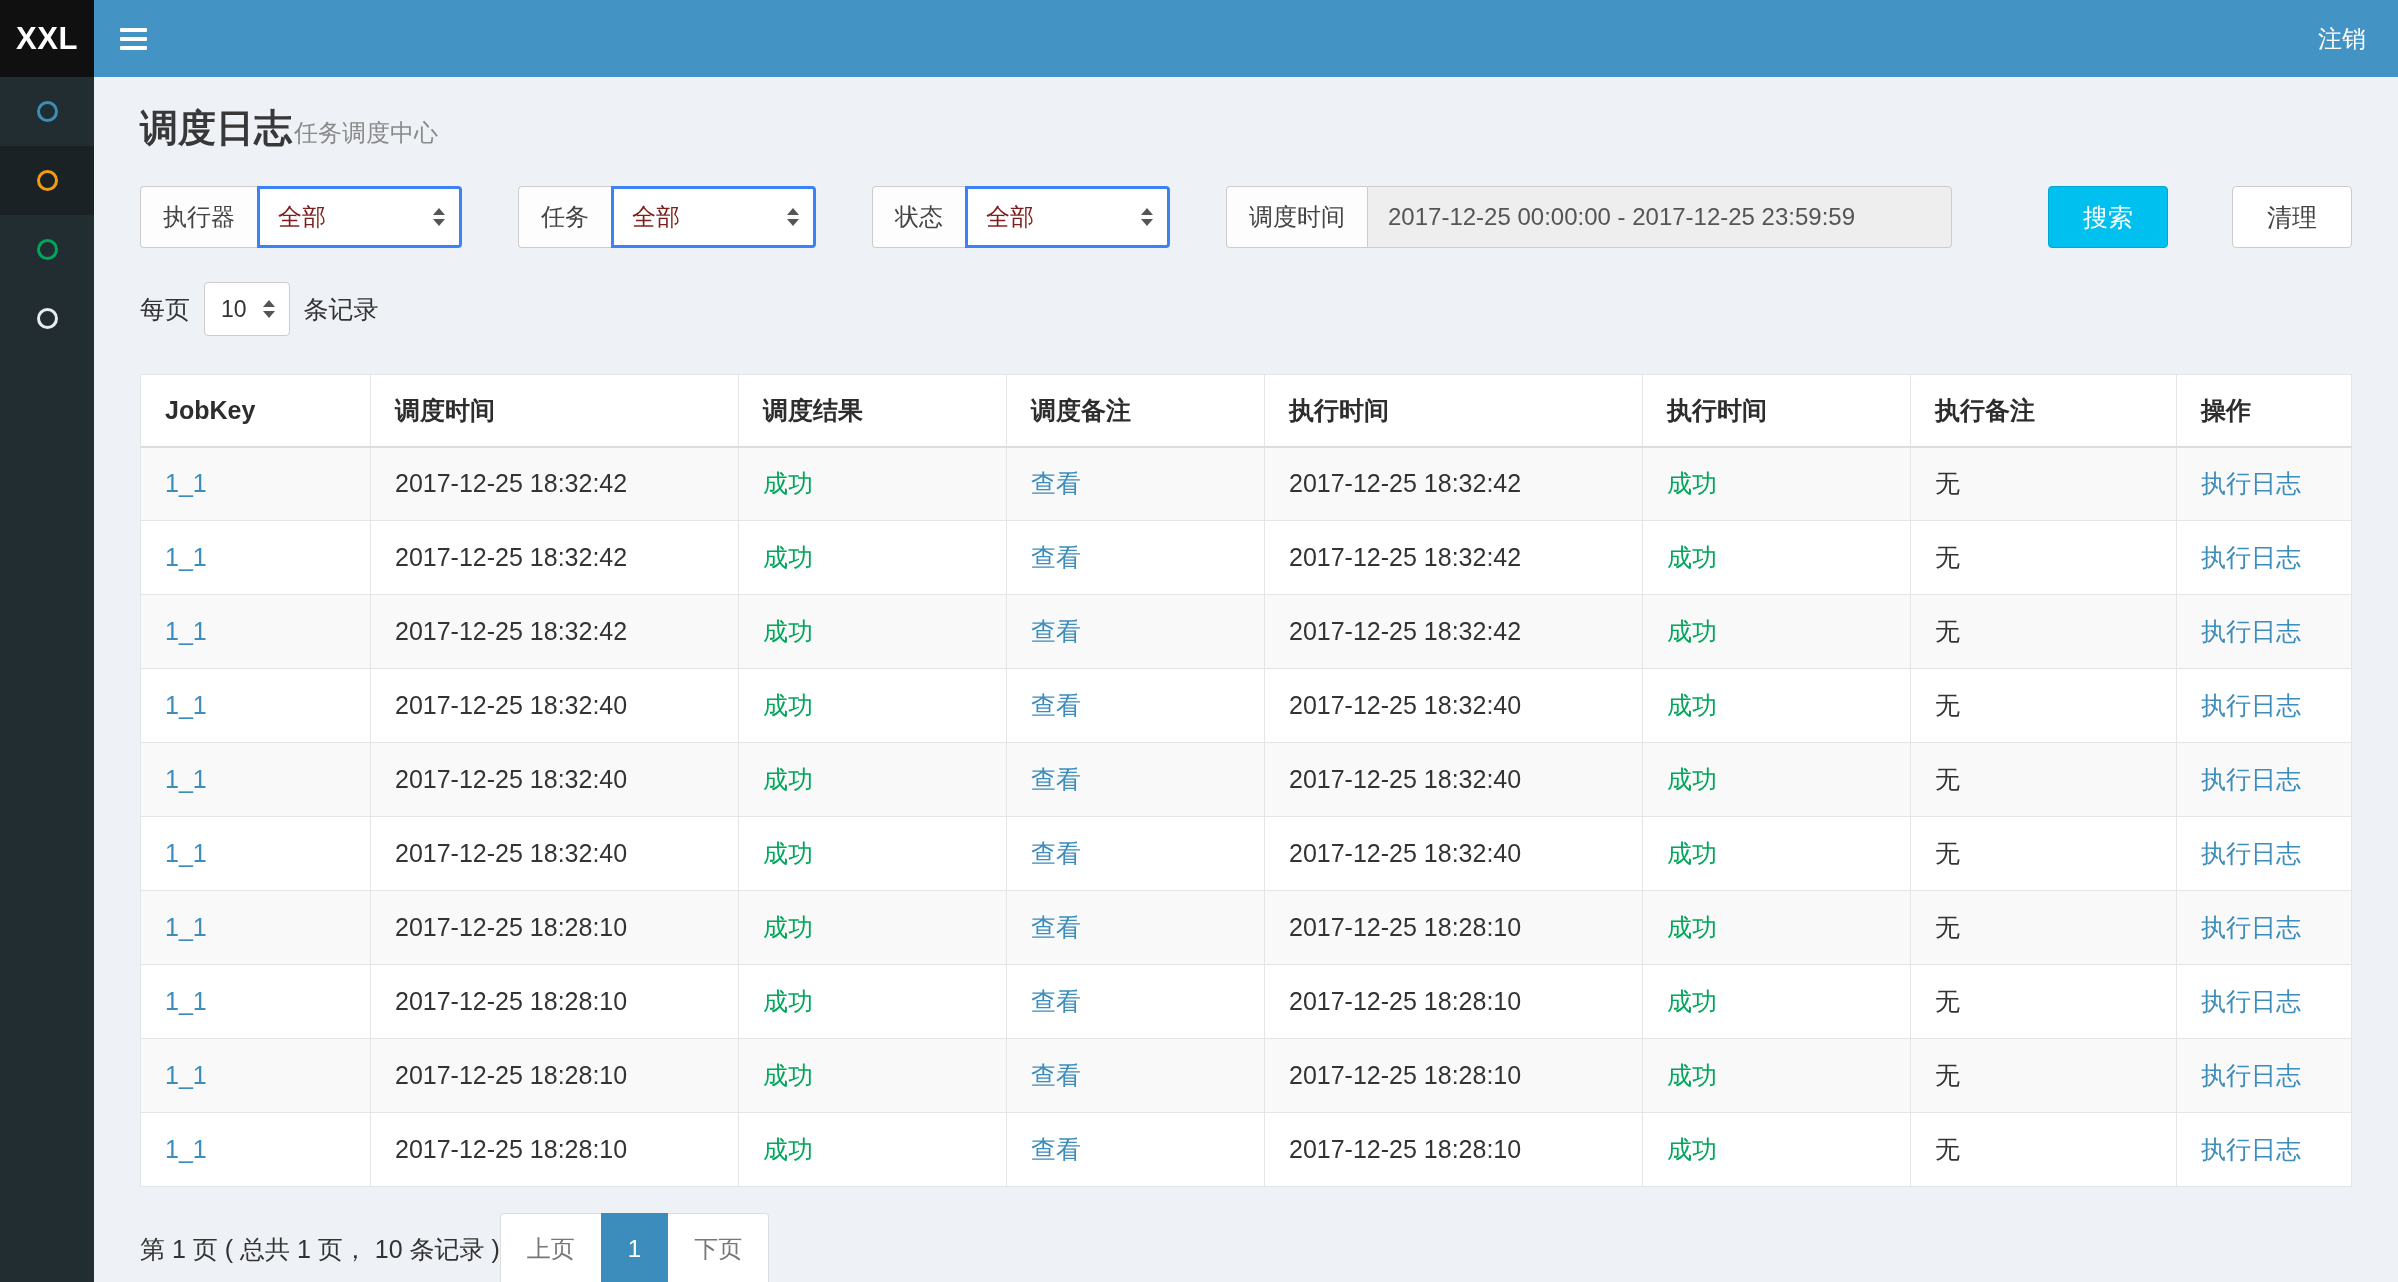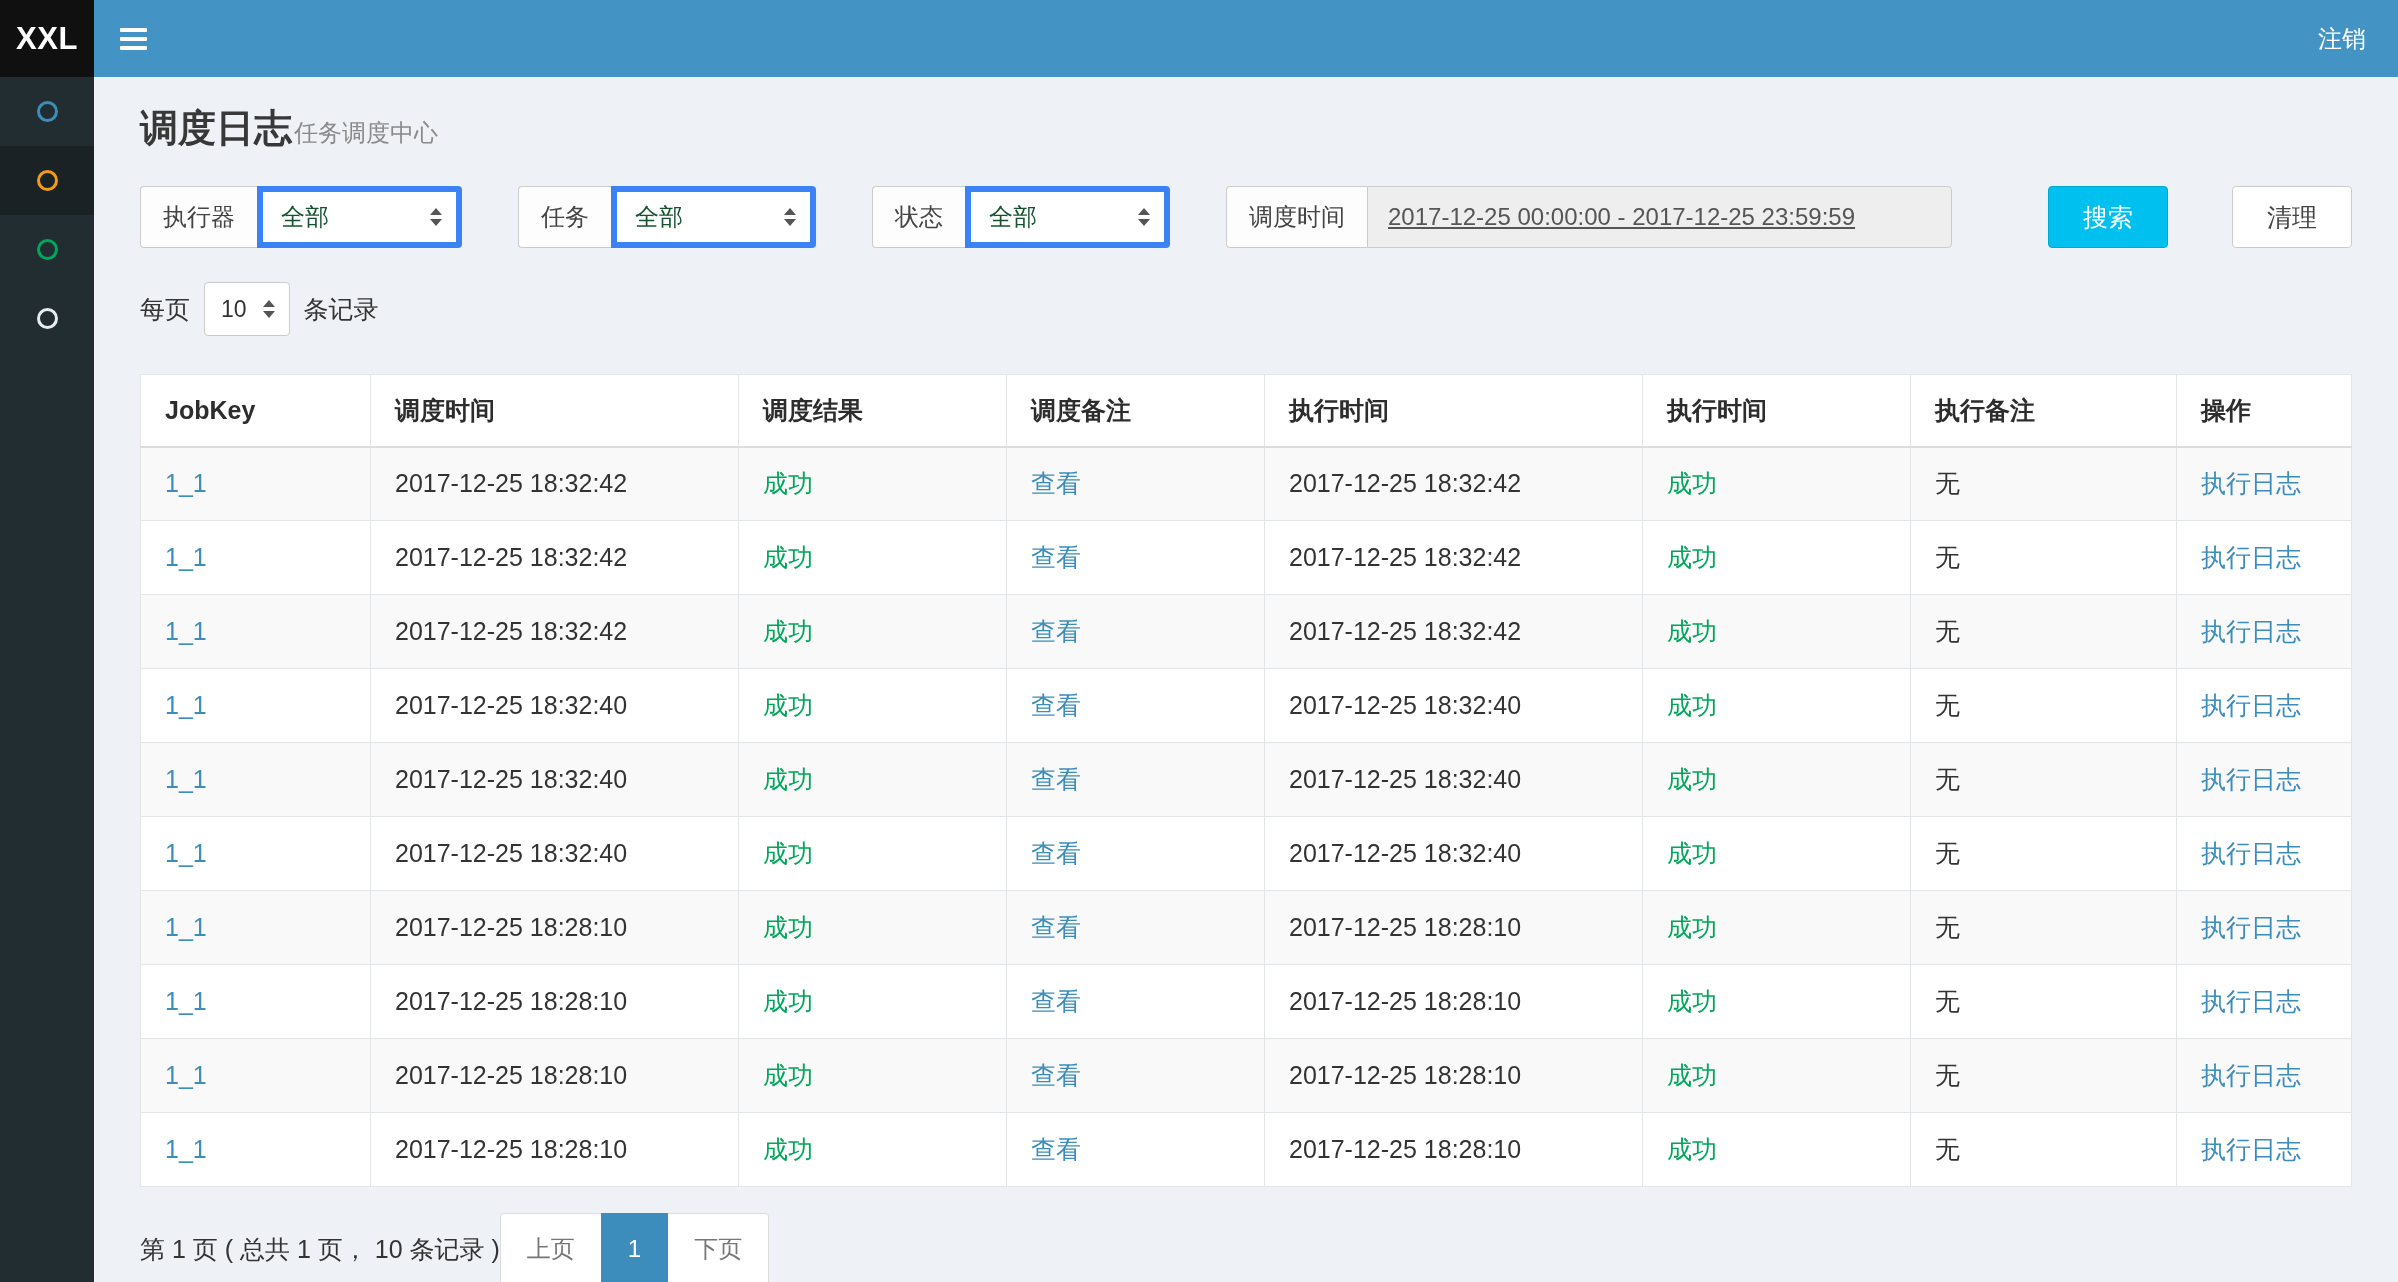--- a/index.html
+++ b/index.html
@@ -55,29 +55,29 @@
   
   .filter-bar { display: flex; align-items: center; margin-top: 32px; }
   .input-group { display: flex; height: 62px; }
   .input-group + .input-group { margin-left: 56px; }
   .ig-addon {
     background: #fdfdfd; border: 1px solid #ccc; border-right: 0;
     display: flex; align-items: center; padding: 0 22px;
     font-size: 24px; color: #444; border-radius: 4px 0 0 4px; white-space: nowrap;
   }
   .ig-select {
-    position: relative; background: #fff; border: 6px solid #3b82f6;
+    position: relative; background: #fff; border: 3px solid #3b82f6;
     border-radius: 0 4px 4px 0; display: flex; align-items: center;
-    padding: 0 48px 0 18px; font-size: 24px; color: #14532d;
+    padding: 0 48px 0 18px; font-size: 24px; color: #7f1d1d;
     width: 205px; cursor: pointer;
   }
   .ig-input {
     background: #eee; border: 1px solid #ccc; border-radius: 0 4px 4px 0;
     display: flex; align-items: center; padding: 0 20px;
-    font-size: 24px; color: #555; width: 585px; white-space: nowrap; cursor: pointer; text-decoration: underline;
+    font-size: 24px; color: #555; width: 585px; white-space: nowrap; cursor: pointer;
   }
   .caret-updown {
     position: absolute; right: 14px; top: 50%; transform: translateY(-50%);
     display: flex; flex-direction: column; gap: 4px;
   }
   .caret-updown i { display: block; width: 0; height: 0;
     border-left: 6px solid transparent; border-right: 6px solid transparent; }
   .caret-up { border-bottom: 7px solid #555; }
   .caret-down { border-top: 7px solid #555; }
 

